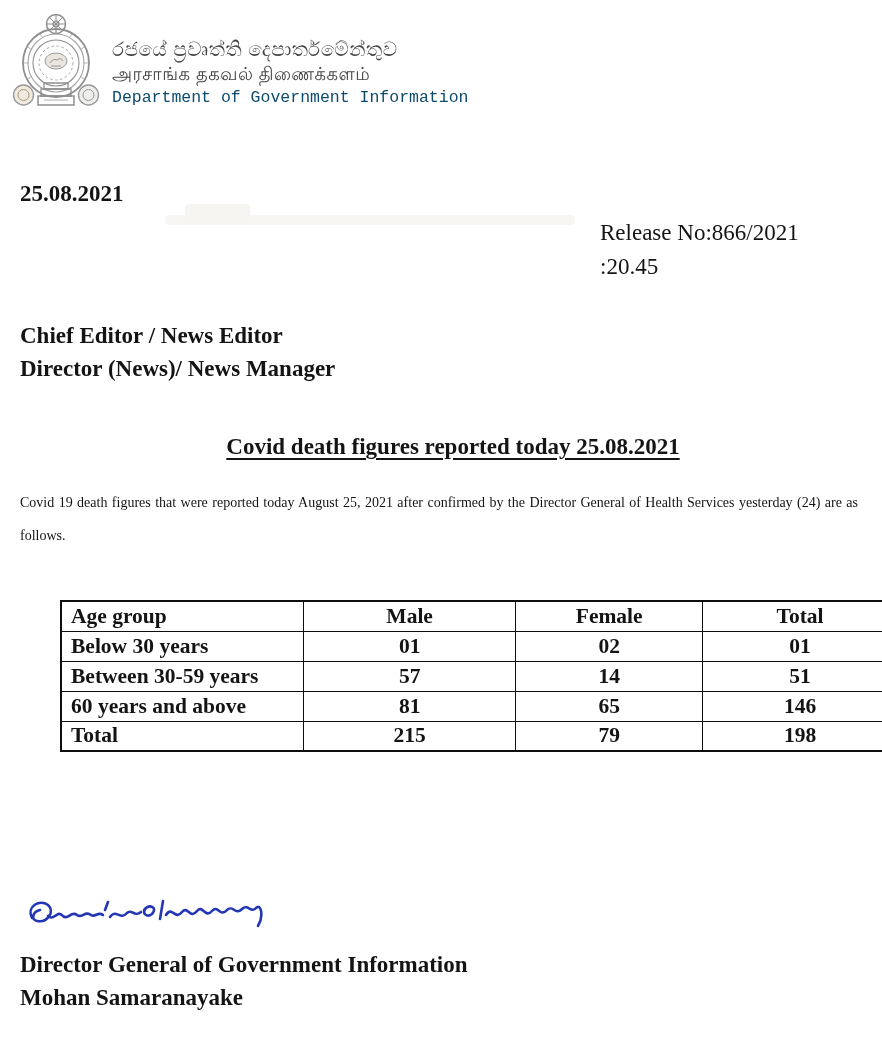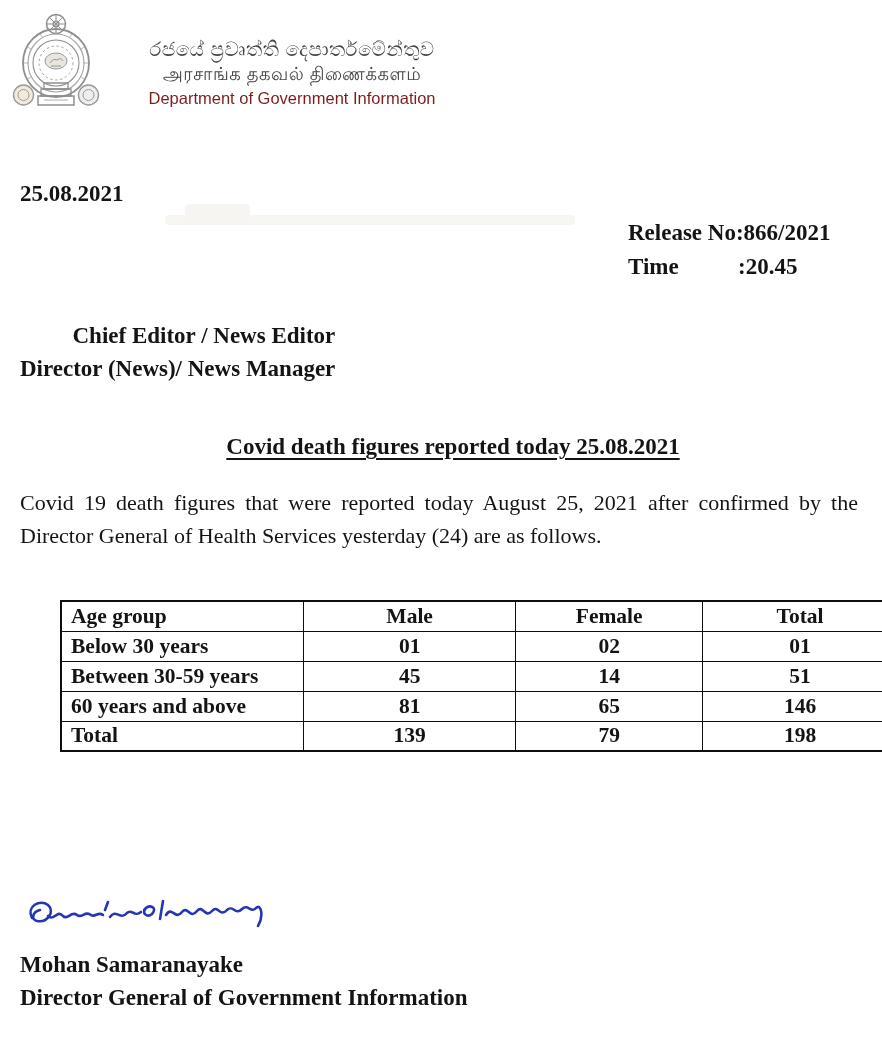--- a/index.html
+++ b/index.html
@@ -12,66 +12,65 @@
     font-family: "Liberation Serif", "DejaVu Serif", serif;
     color: #141414;
     overflow: hidden;
     margin: 0 auto;
   }
   .emblem { position: absolute; left: 10px; top: 13px; width: 92px; height: 97px; }
   .dept-names {
     position: absolute; left: 112px; top: 36px; width: 360px;
     font-family: "Liberation Sans", "DejaVu Sans", sans-serif;
     color: #454545;
-    text-align: center;
   }
   .dept-sinhala { font-size: 20px; line-height: 26px; letter-spacing: 0.5px; }
   .dept-tamil   { font-size: 18px; line-height: 25px; letter-spacing: 0.5px; }
-  .dept-english { font-size: 16.5px; line-height: 22px; color: #7f1d1d; }
+  .dept-english { font-size: 16.5px; line-height: 22px; color: #0c4a6e; font-family: Liberation Mono, monospace; }
 
   
   .doc-date {
     position: absolute; left: 20px; top: 181px;
     font-size: 23px; font-weight: bold;
   }
   .release-block {
     position: absolute; left: 600px; top: 216px;
-    font-size: 23px; font-weight: bold; line-height: 34px; margin-left: 28px;
+    font-size: 23px; font-weight: normal; line-height: 34px;
   }
   .time-line { display: flex; }
   .time-label { width: 110px; display: inline-block; }
 
   .scan-artifact {
     position: absolute; left: 165px; top: 215px; width: 410px; height: 10px;
     background: #f8f6f3; border-radius: 4px;
   }
   .scan-artifact2 {
     position: absolute; left: 185px; top: 204px; width: 65px; height: 20px;
     background: #f7f5f1; border-radius: 4px;
   }
 
   
   .recipients {
     position: absolute; left: 20px; top: 319px;
-    font-size: 23px; font-weight: bold; line-height: 33px; text-align: right;
+    font-size: 23px; font-weight: bold; line-height: 33px;
   }
 
   
   .doc-title {
     position: absolute; left: 12px; top: 434px; width: 882px;
     text-align: center; font-size: 23px; font-weight: bold;
     text-decoration: underline;
     text-decoration-thickness: 2px;
     text-underline-offset: 4px;
   }
 
   
   .body-par {
     position: absolute; left: 20px; top: 486px; width: 838px;
-    font-size: 22px; line-height: 33px; text-align: justify;
+    font-size: 14px; line-height: 33px; text-align: justify;
   }
 
   
   .stats-table {
     position: absolute; left: 20px; top: 600px; width: 839px;
     border-collapse: collapse;
     font-size: 21.5px;
     margin-left: 40px;
   }
   .stats-table th, .stats-table td {
@@ -152,21 +151,20 @@
   </div>
 
   <div class="scan-artifact"></div>
   <div class="scan-artifact2"></div>
 
   <div class="doc-date">25.08.2021</div>
 
   <div class="release-block">
     <div>Release No:866/2021</div>
     <div class="time-line">
-      <span class="time-label">Time</span>
       <span>:20.45</span>
     </div>
   </div>
 
   <div class="recipients">
     <div>Chief Editor / News Editor</div>
     <div>Director (News)/ News Manager</div>
   </div>
 
   <div class="doc-title">Covid death figures reported today 25.08.2021</div>
@@ -184,49 +182,49 @@
     </thead>
     <tbody>
       <tr>
         <td class="col-age">Below 30 years</td>
         <td>01</td>
         <td>02</td>
         <td>01</td>
       </tr>
       <tr>
         <td class="col-age">Between 30-59 years</td>
-        <td>45</td>
+        <td>57</td>
         <td>14</td>
         <td>51</td>
       </tr>
       <tr>
         <td class="col-age">60  years and above</td>
         <td>81</td>
         <td>65</td>
         <td>146</td>
       </tr>
       <tr class="total-row">
         <td class="col-age">Total</td>
-        <td>139</td>
+        <td>215</td>
         <td>79</td>
         <td>198</td>
       </tr>
     </tbody>
   </table>
 
   <svg class="signature-svg" viewBox="0 0 250 52" fill="none" xmlns="http://www.w3.org/2000/svg">
     <g stroke="#2336b4" stroke-width="2.6" stroke-linecap="round" stroke-linejoin="round">
       <path d="M10 22 C 4 10, 18 3, 26 9 C 33 15, 26 27, 15 25 C 9 24, 10 16, 18 14"></path>
       <path d="M26 20 C 32 26, 35 13, 41 20 C 46 25, 49 14, 55 19 C 60 23, 63 14, 69 19 C 73 22, 76 15, 81 19"></path>
       <path d="M86 6 L 83 14"></path>
       <path d="M88 21 C 94 12, 98 25, 105 17 C 110 12, 112 22, 119 16"></path>
       <path d="M122 14 C 128 7, 136 12, 130 18 C 125 22, 119 17, 124 12"></path>
       <path d="M141 5 L 138 23"></path>
       <path d="M144 19 C 150 9, 153 25, 160 16 C 166 9, 168 24, 175 15 C 181 8, 183 23, 190 15 C 196 8, 198 22, 205 14 C 211 8, 213 20, 220 13 C 226 7, 229 18, 234 12 C 239 7, 242 20, 236 30"></path>
     </g>
   </svg>
 
   <div class="signer">
+    <div>Director General of Government Information</div>
     <div>Mohan Samaranayake</div>
-    <div>Director General of Government Information</div>
   </div>
 
 </div>
 
 </body></html>

